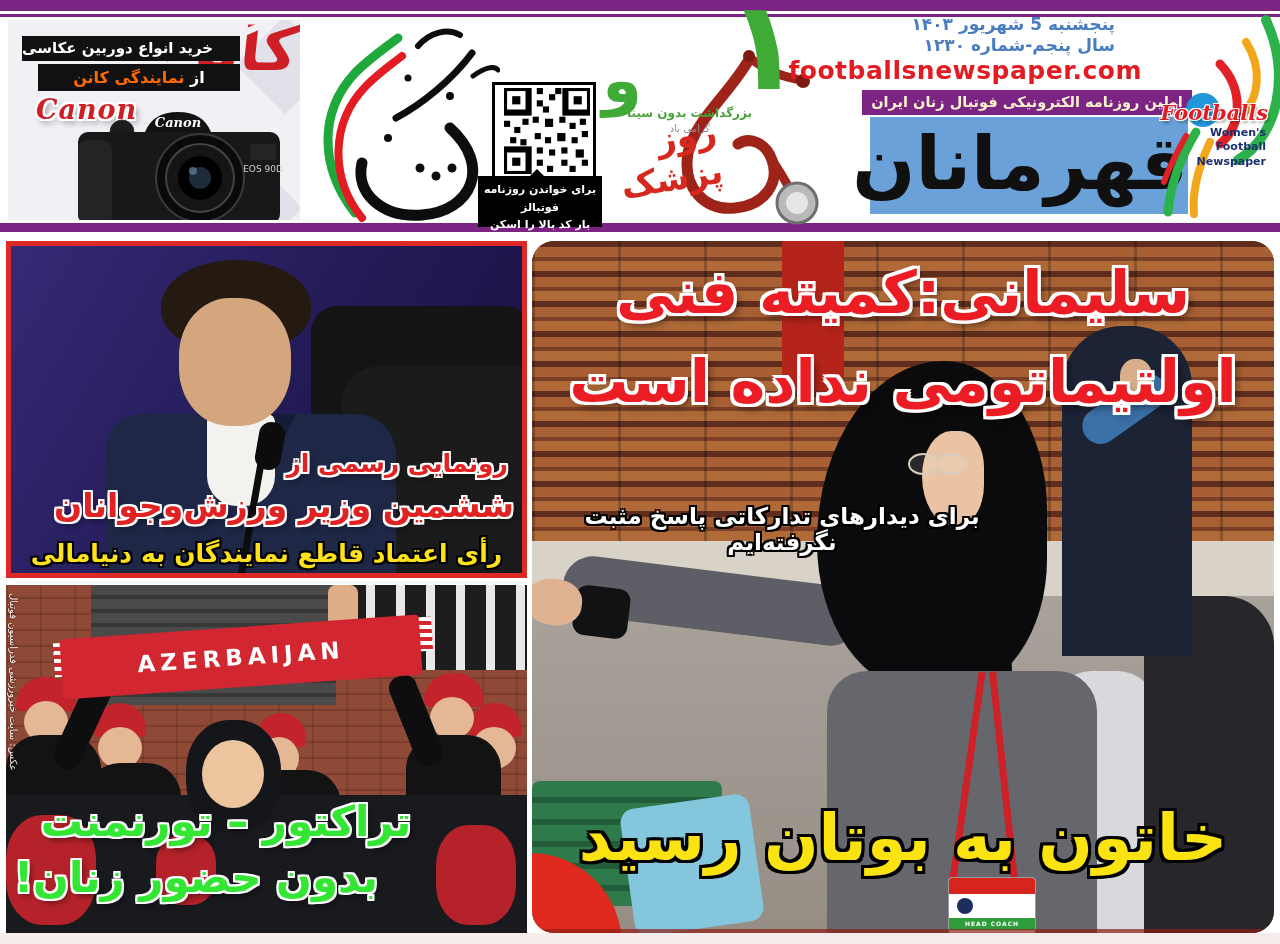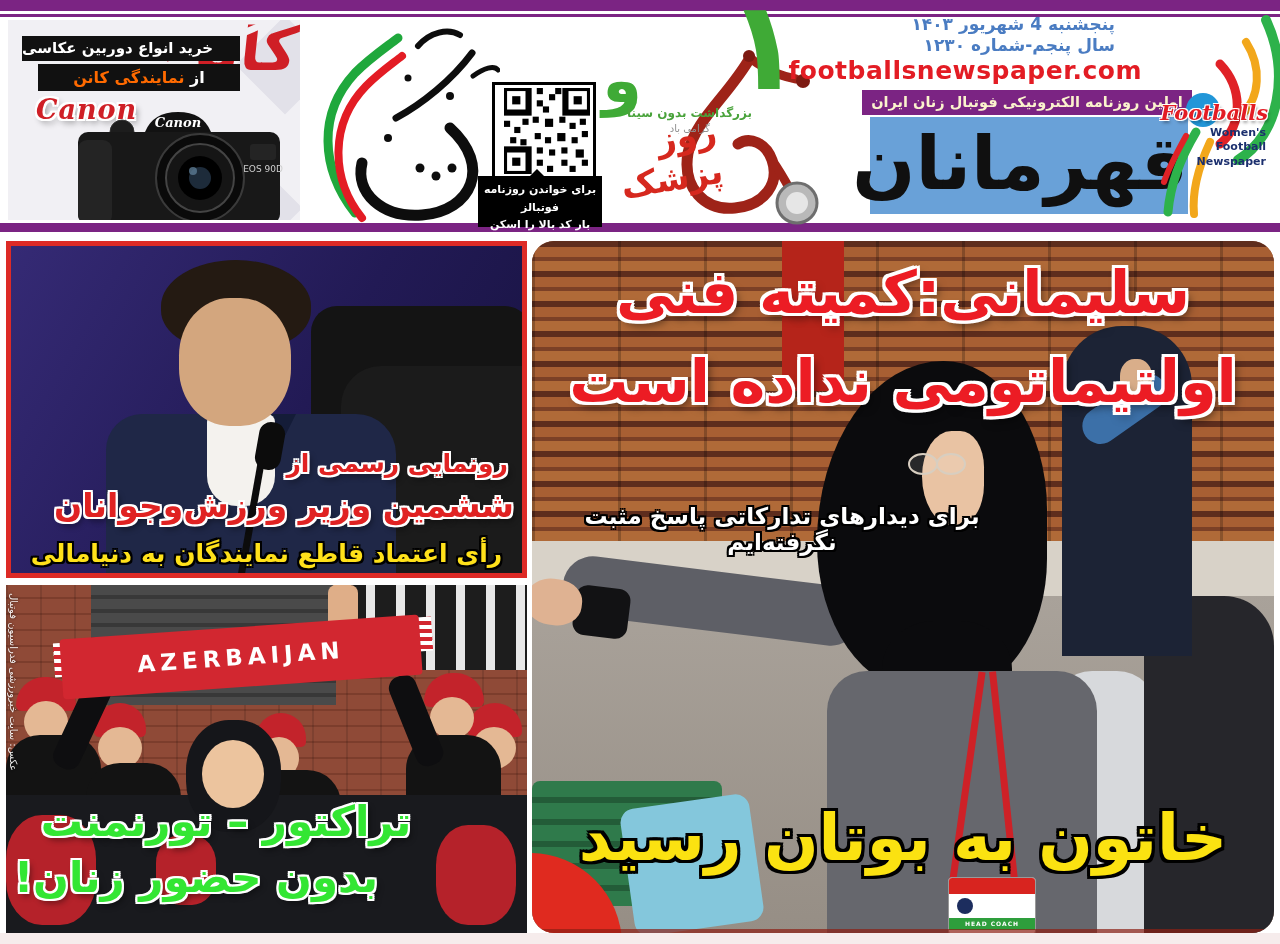--- a/index.html
+++ b/index.html
@@ -242,21 +242,21 @@
     </svg>
     <div class="dd-one">۱</div>
     <div class="dd-and">و</div>
     <div class="dd-trib1">بزرگداشت بدون سینا</div>
     <div class="dd-trib2">گرامی باد</div>
     <div class="dd-title">روز پزشک</div>
   </div>
 
   <div class="abs mast">
     <div class="m-date">
-      <div>پنجشنبه 4 شهریور ۱۴۰۳</div>
+      <div>پنجشنبه 5 شهریور ۱۴۰۳</div>
       <div>سال پنجم-شماره ۱۲۳۰</div>
     </div>
     <div class="m-site">footballsnewspaper.com</div>
     <div class="m-tag">اولین روزنامه الکترونیکی فوتبال زنان ایران</div>
     <div class="m-bluebox">قهرمانان</div>
     <svg class="m-logo" width="140" height="208" viewBox="0 0 140 208">
       <path d="M118 8 C 142 60, 132 122, 90 148" stroke="#2db24b" stroke-width="10" fill="none" stroke-linecap="round"></path>
       <path d="M98 30 C 114 55, 112 85, 94 103" stroke="#f2a71b" stroke-width="8" fill="none" stroke-linecap="round"></path>
       <path d="M72 52 C 94 75, 96 112, 72 132" stroke="#e02227" stroke-width="9" fill="none" stroke-linecap="round"></path>
       <circle cx="55" cy="98" r="17" fill="#2196d8"></circle>

